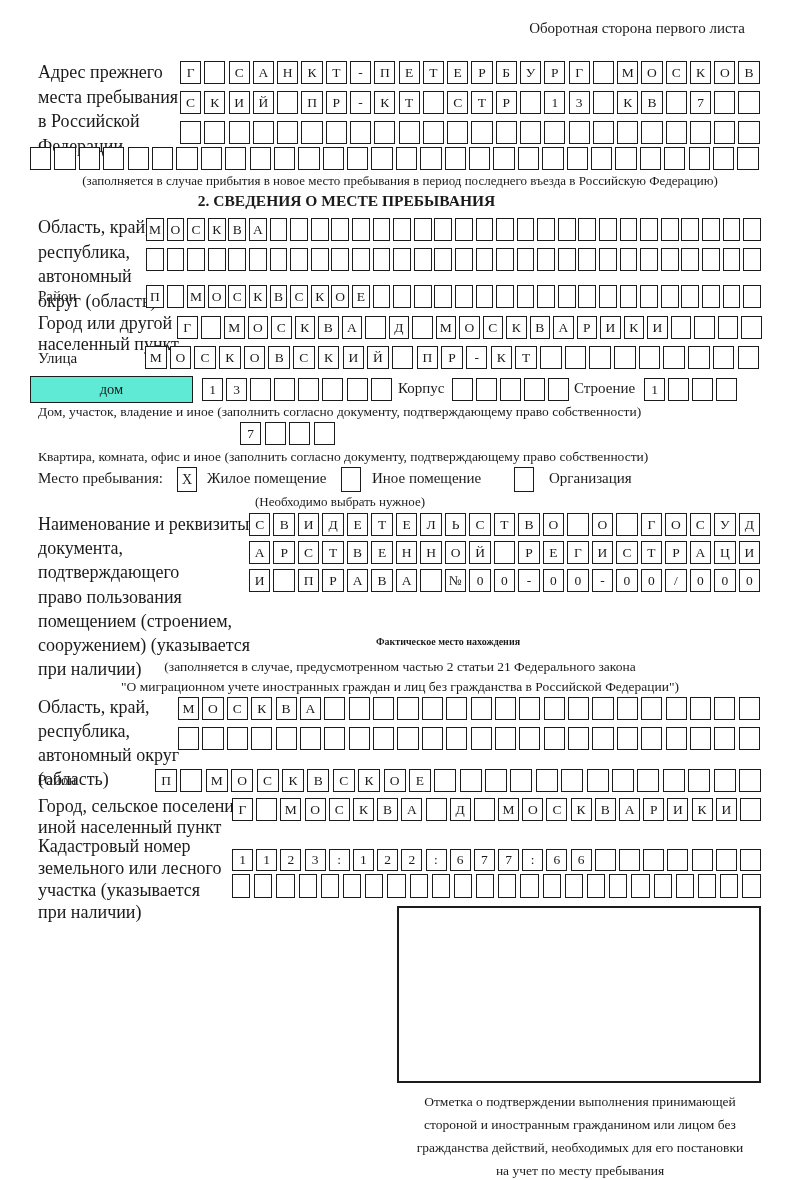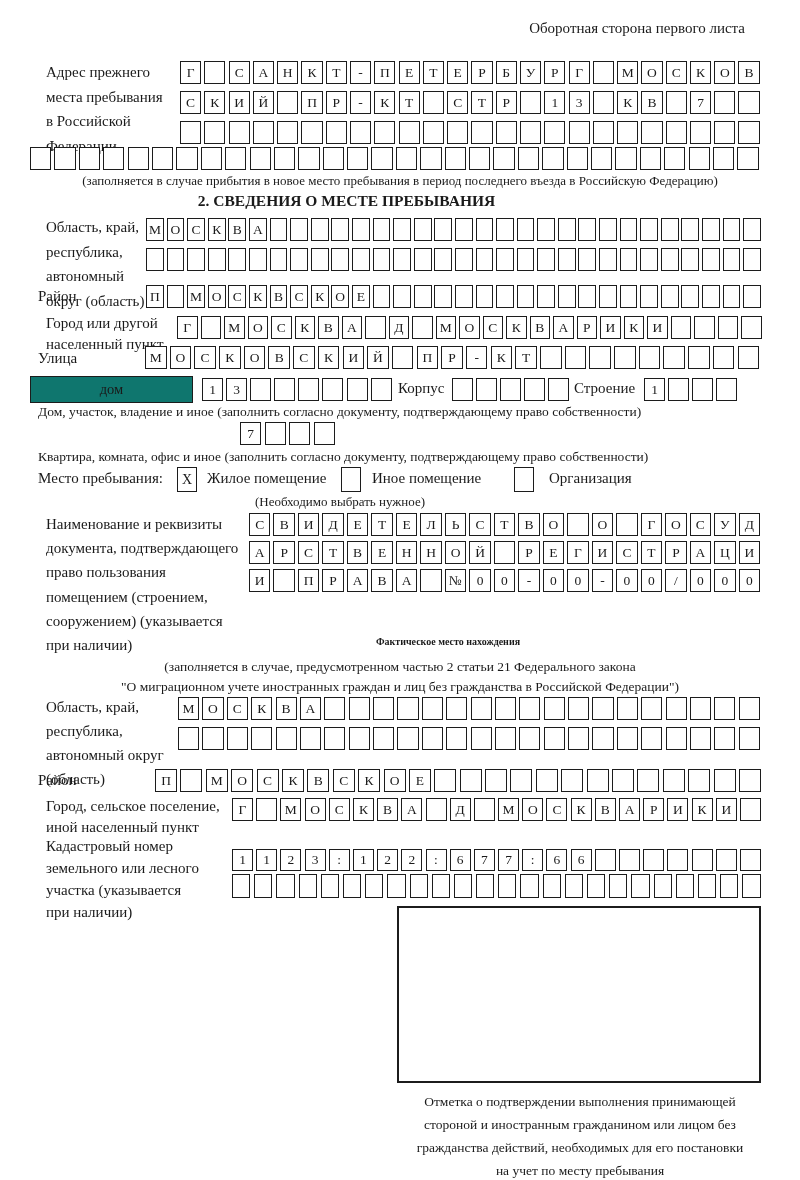--- a/index.html
+++ b/index.html
@@ -1,26 +1,26 @@
 <!DOCTYPE html>
 <html><head>
 <meta charset="utf-8">
 <style>
   html,body{margin:0;padding:0;background:#fff;}
   .page{position:relative;width:800px;height:1180px;background:#fff;
         font-family:"Liberation Serif","DejaVu Serif",serif;color:#1a1a1a;overflow:hidden;}
   .abs{position:absolute;}
-  .lbl{font-size:15px;line-height:24.5px;margin-left:8px;}
+  .lbl{font-size:18px;line-height:24.5px;}
   .lbl-sm{font-size:15px;}
   .boxrow{position:absolute;display:flex;gap:var(--gap,3px);}
   .cell{box-sizing:border-box;flex:0 0 var(--cw,21px);width:var(--cw,21px);height:var(--ch,23px);
         border:1.5px solid #1c1c1c;display:flex;align-items:center;justify-content:center;
         font-size:13.5px;background:#fff;overflow:hidden;}
   .bigbox{position:absolute;box-sizing:border-box;border:1.6px solid #1c1c1c;display:flex;
-          align-items:center;justify-content:center;font-size:14.5px;background:#0f766e;}
+          align-items:center;justify-content:center;font-size:14.5px;background:#5eead4;}
   .chk{position:absolute;box-sizing:border-box;width:20px;height:25px;border:1.6px solid #1c1c1c;
        display:flex;align-items:center;justify-content:center;font-size:14px;background:#fff;}
   .caption{font-size:13px;}
   .center{text-align:center;}
   .bold{font-weight:bold;}
   .stamp{position:absolute;box-sizing:border-box;border:2px solid #1c1c1c;background:#fff;}
 </style>
 </head>
 <body>
 

